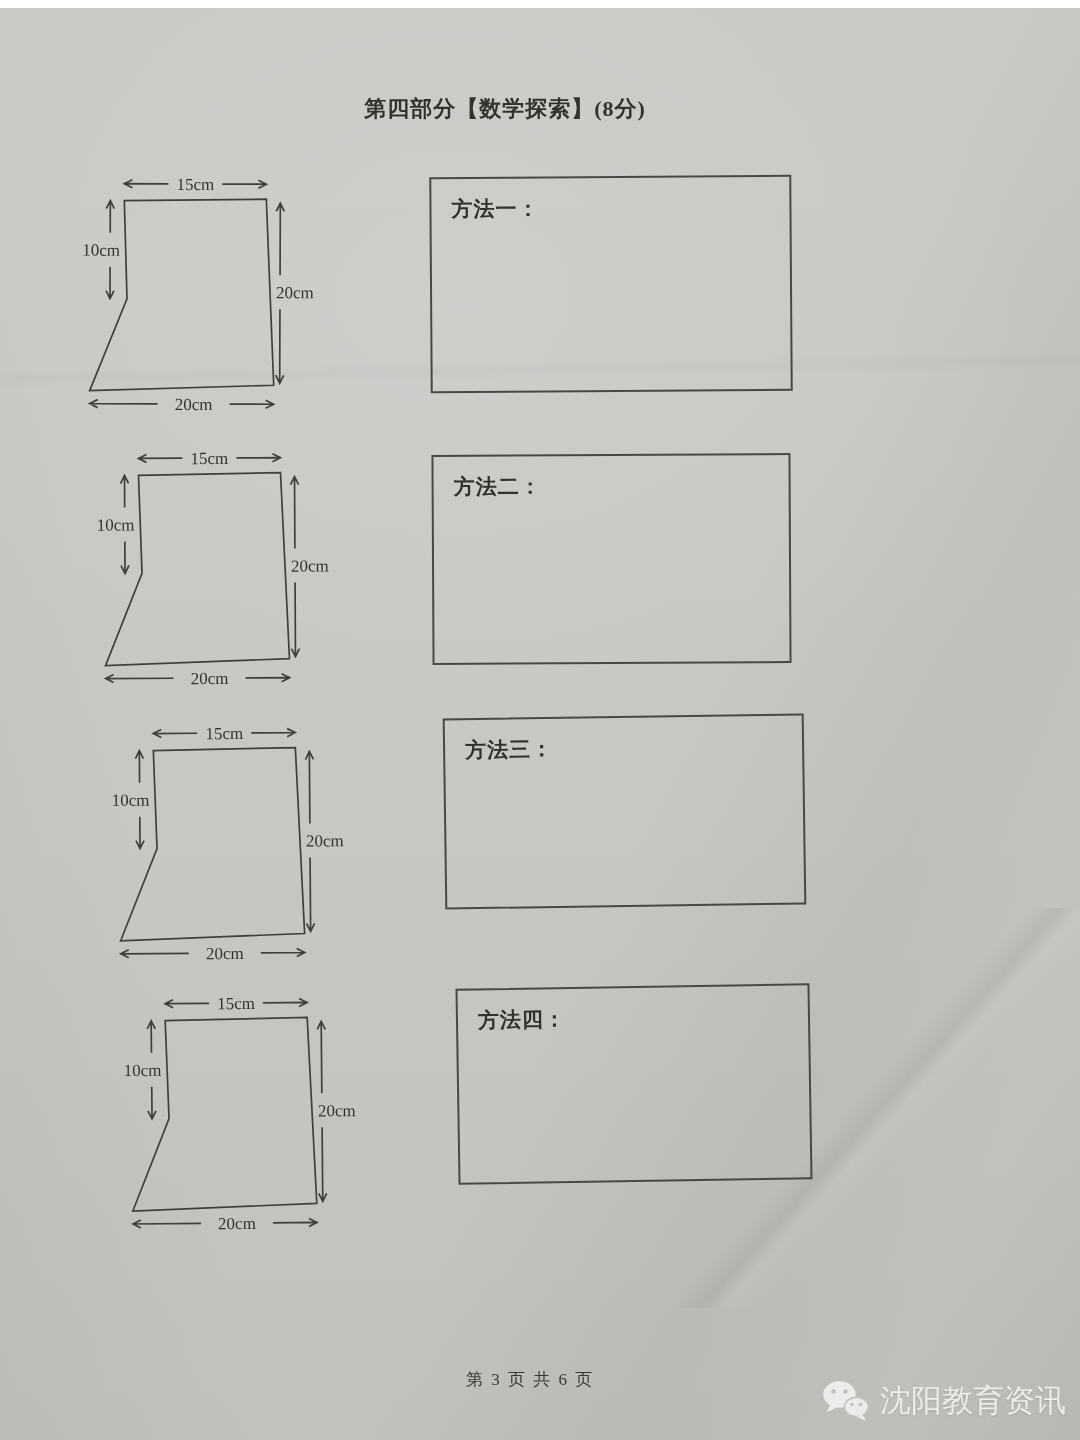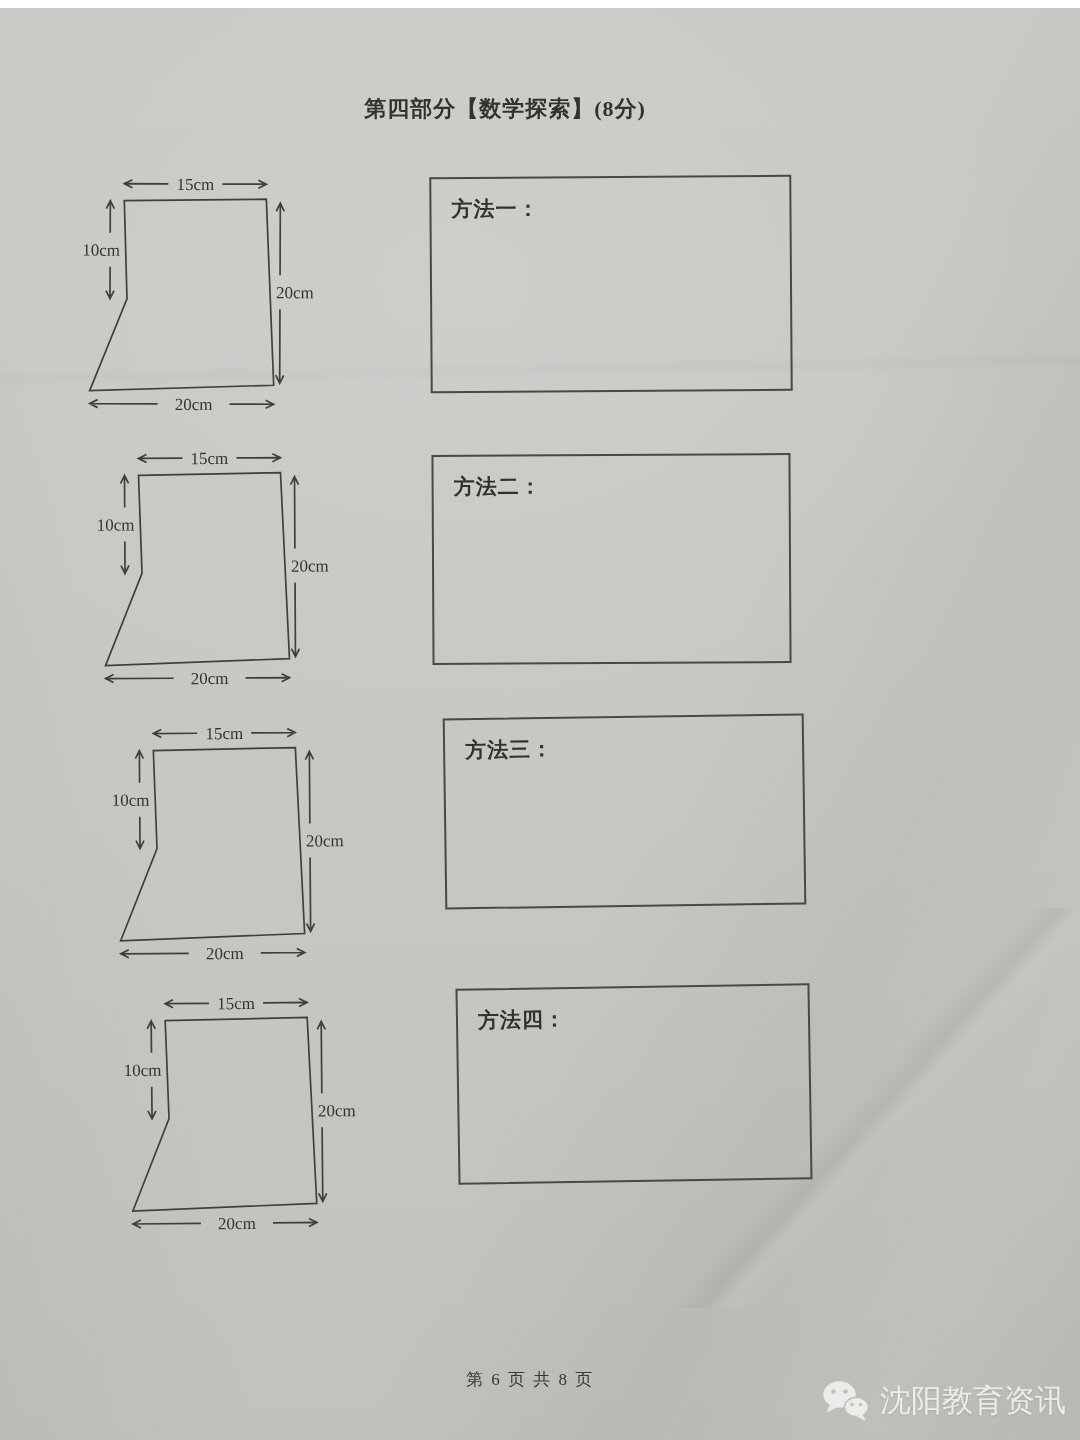--- a/index.html
+++ b/index.html
@@ -108,21 +108,21 @@
   <div class="method-box box2">
     <div class="label">方法二：</div>
   </div>
   <div class="method-box box3">
     <div class="label">方法三：</div>
   </div>
   <div class="method-box box4">
     <div class="label">方法四：</div>
   </div>
 
-  <div class="footer">第 6 页 共 8 页</div>
+  <div class="footer">第 3 页 共 6 页</div>
 
   <div class="watermark">
     <svg width="48" height="42" viewBox="0 0 48 42">
       <ellipse cx="17.5" cy="14.5" rx="16.2" ry="13.2" fill="#edecea"></ellipse>
       <path d="M8,25 L4.5,32.5 L14.5,27.5 Z" fill="#edecea"></path>
       <circle cx="11.5" cy="11.5" r="2.3" fill="#c2c0bc"></circle>
       <circle cx="23.5" cy="11.5" r="2.3" fill="#c2c0bc"></circle>
       <ellipse cx="34.5" cy="27" rx="12" ry="9.8" fill="#edecea" stroke="#c2c0bc" stroke-width="1.6"></ellipse>
       <path d="M40.5,34.5 L44,41 L34.5,36.5 Z" fill="#edecea"></path>
       <circle cx="30" cy="24.5" r="1.8" fill="#c2c0bc"></circle>

